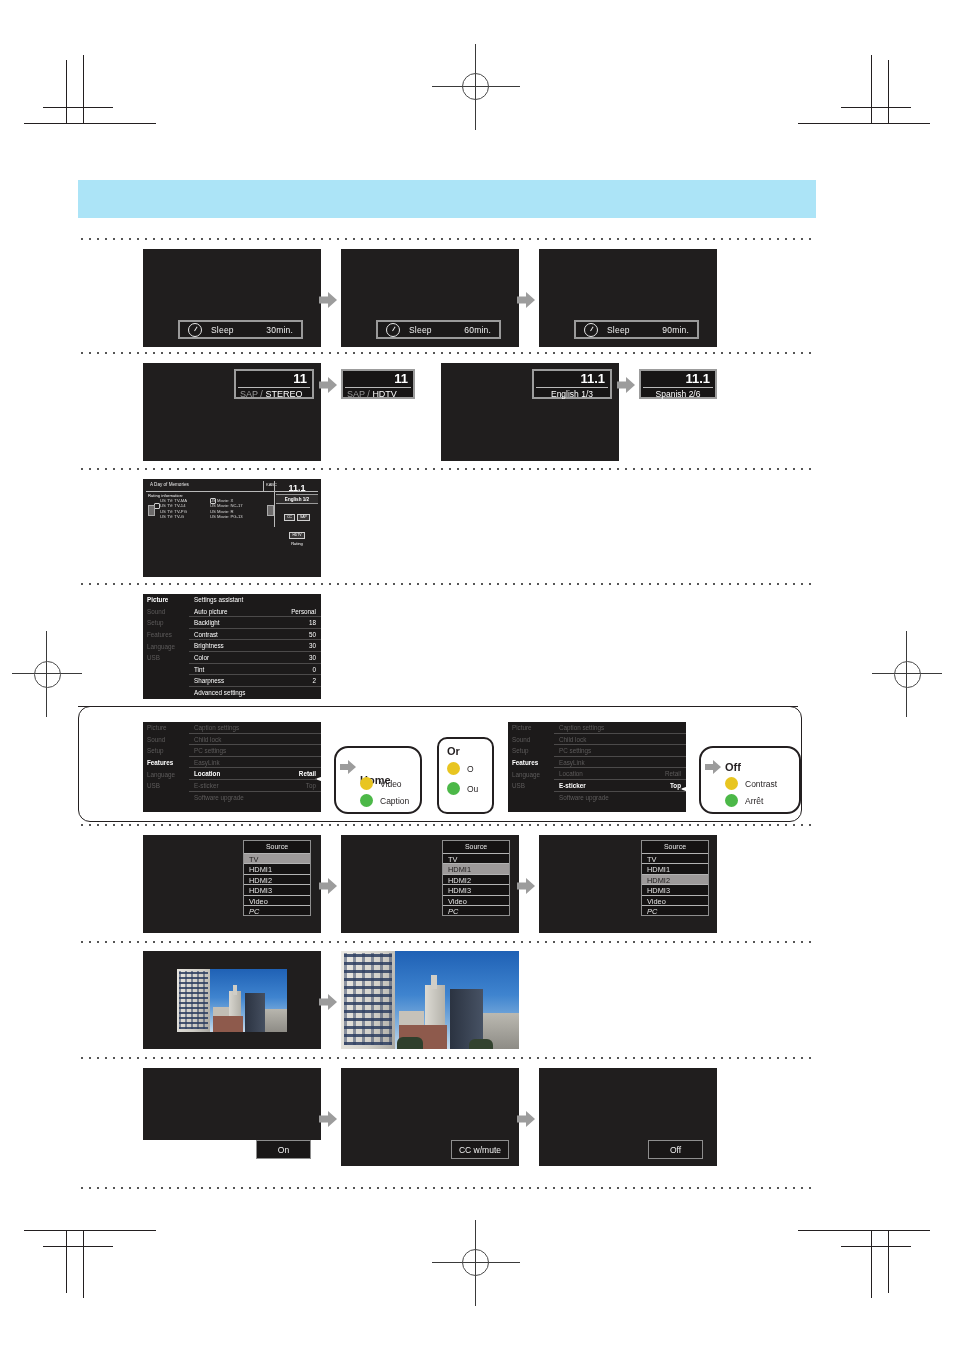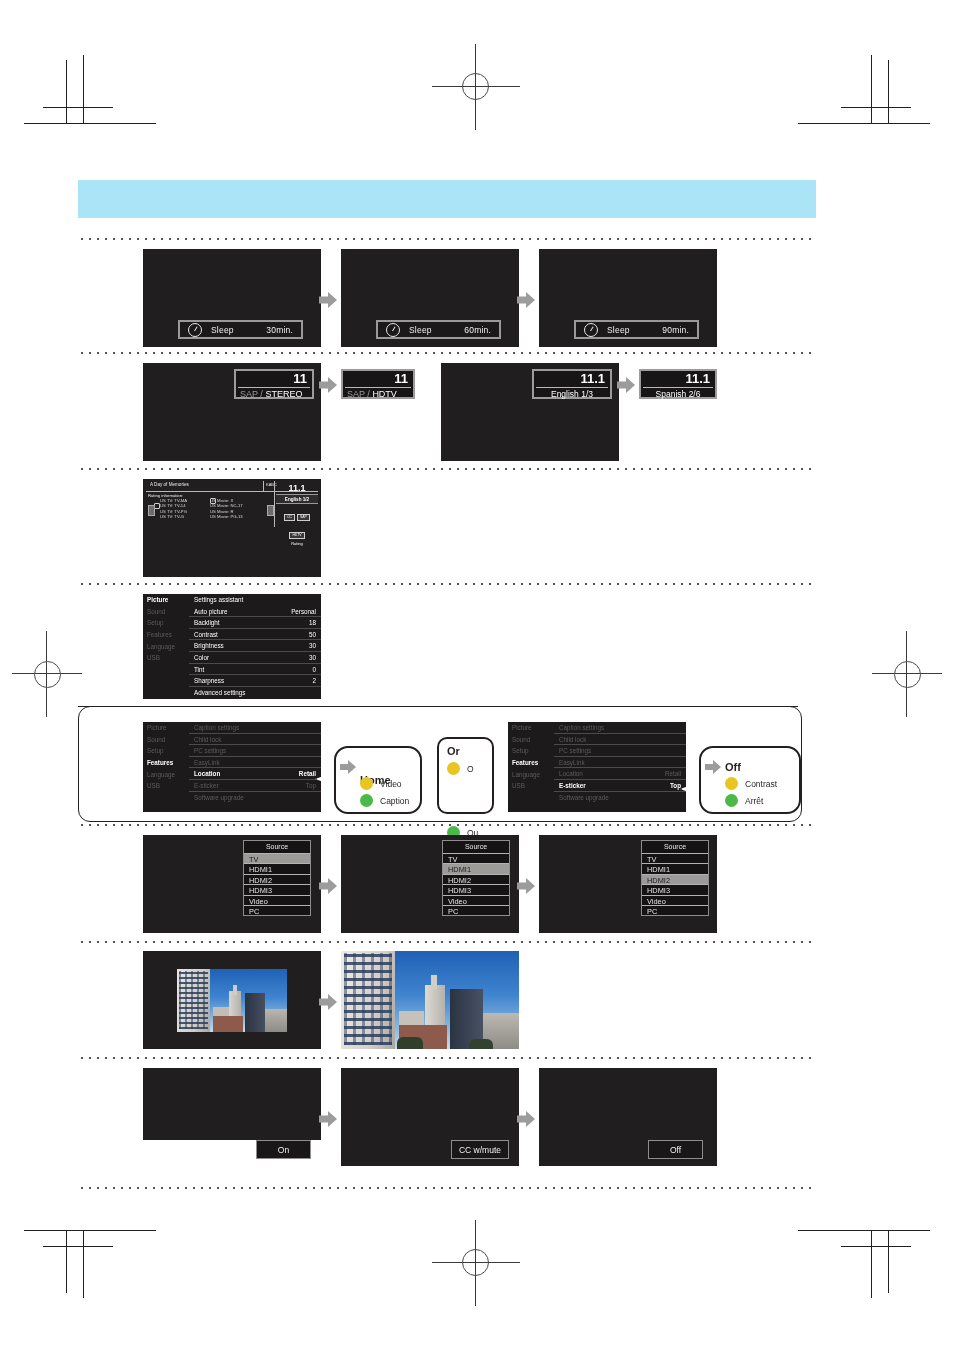--- a/index.html
+++ b/index.html
@@ -98,21 +98,21 @@
   .orbox{position:absolute;border:2.2px solid #231f20;border-radius:10px;background:#fff;}
   .bigbox{position:absolute;border:1.6px solid #231f20;border-radius:12px;background:transparent;}
 
   
   .srcmenu{position:absolute;border:1px solid #8e8e8e;background:#151313;box-sizing:border-box;}
   .src-title{color:#e9e9e9;font-size:7px;text-align:center;padding:2px 0 2.5px;
      border-bottom:1px solid #b3b3b3;}
   .src-item{color:#e4e4e4;font-size:7.4px;padding:1px 0 1px 5px;height:10.5px;
      line-height:10px;border-bottom:1px solid #b3b3b3;box-sizing:border-box;}
   .src-item.hl{background:#9d9a9a;color:#1d1b1b;}
-  .src-item.last{border-bottom:none;}
+  .src-item.last{border-bottom:none;font-style:italic;}
 
   
   .capbox{position:absolute;border:1.5px solid #8e8e8e;background:#191717;color:#f0f0f0;
      font-size:8.5px;display:flex;align-items:center;justify-content:center;box-sizing:border-box;}
 
   
   .photo{position:absolute;overflow:hidden;}
   .sky{position:absolute;left:0;top:0;width:100%;height:100%;
      background:linear-gradient(180deg,#1f61b5 0%,#3f84cf 45%,#8ab6df 78%,#c9dcec 100%);}
   .bldg{position:absolute;}
@@ -399,21 +399,21 @@
   <span class="dot g"></span>
   <span class="bub-lbl">Caption</span>
 </div>
 
 <div class="orbox" style="left:437px;top:737px;width:53px;height:73px;"></div>
 <div class="bubble-title" style="left:447px;top:745px;">Or</div>
 <div class="bub-row" style="left:447px;top:762px;">
   <span class="dot y"></span>
   <span class="bub-lbl">O</span>
 </div>
-<div class="bub-row" style="left:447px;top:826px;">
+<div class="bub-row" style="left:447px;top:782px;">
   <span class="dot g"></span>
   <span class="bub-lbl">Ou</span>
 </div>
 
 <div class="osdmenu" style="left:508px;top:722px;width:178px;height:90px;">
   <div class="osd-row">
     <span class="osd-cat">Picture</span>
     <span class="osd-item">Caption settings</span>
     <span class="osd-val"></span>
   </div>

